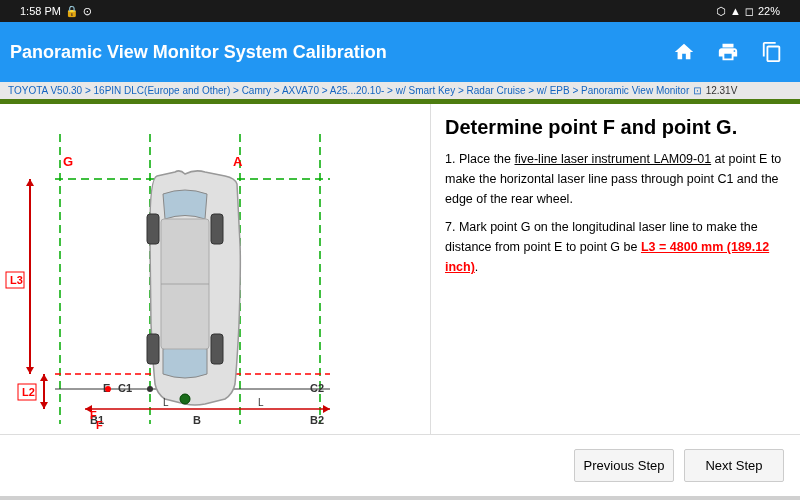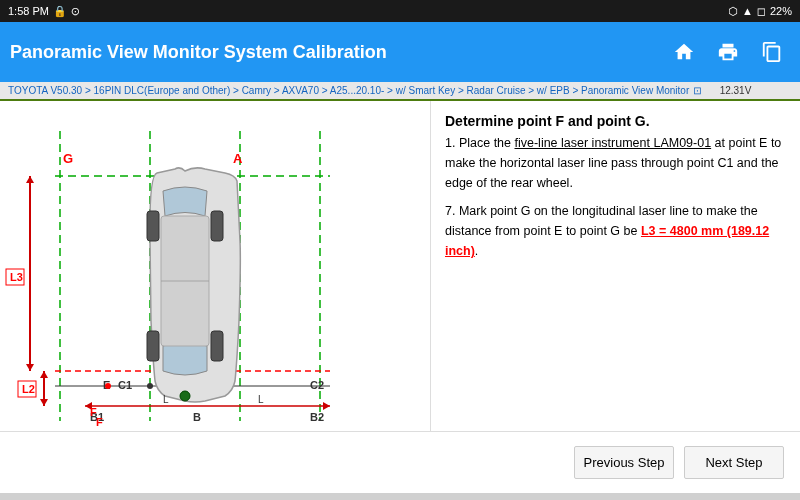--- a/index.html
+++ b/index.html
@@ -6,21 +6,21 @@
     body { width: 800px; height: 500px; font-family: Arial, sans-serif; background: #f0f0f0; overflow: hidden; }
 
     
     .status-bar {
       background: #1a1a1a;
       color: white;
       height: 22px;
       display: flex;
       align-items: center;
       justify-content: space-between;
-      padding: 0 8px;
+      padding: 0 20px;
       font-size: 11px;
     }
     .status-left { display: flex; align-items: center; gap: 4px; }
     .status-right { display: flex; align-items: center; gap: 4px; }
 
     
     .header {
       background: #2196F3;
       height: 60px;
       display: flex;
@@ -44,27 +44,27 @@
 
     
     .breadcrumb {
       background: #e8e8e8;
       padding: 3px 8px;
       font-size: 10px;
       color: #1565C0;
       white-space: nowrap;
       overflow: hidden;
       text-overflow: ellipsis;
-      border-bottom: 2px solid #4d7c0f;
+      border-bottom: 5px solid #4d7c0f;
       display: flex;
       align-items: center;
     }
     .breadcrumb-text { color: #1565C0; font-size: 10px; }
     .breadcrumb-icon { margin-left: 4px; font-size: 10px; }
-    .breadcrumb-voltage { color: #333; margin-left: 18px; }
+    .breadcrumb-voltage { color: #333; margin-left: 4px; }
 
     
     .main-content {
       display: flex;
       height: 330px;
       background: white;
     }
 
     
     .diagram-area {
@@ -78,23 +78,23 @@
 
     
     .instructions-area {
       flex: 1;
       padding: 12px 14px;
       overflow-y: auto;
       background: white;
       border-left: 1px solid #ddd;
     }
     .instructions-title {
-      font-size: 14px;
+      font-size: 20px;
       font-weight: bold;
-      margin-bottom: 4px;
+      margin-bottom: 10px;
     }
     .instructions-text {
       font-size: 12.5px;
       line-height: 1.6;
     }
     .instructions-text p {
       margin-bottom: 8px;
     }
     .underline-bold { text-decoration: underline; font-weight: normal; }
     .red-bold { color: red; font-weight: bold; text-decoration: underline; }

